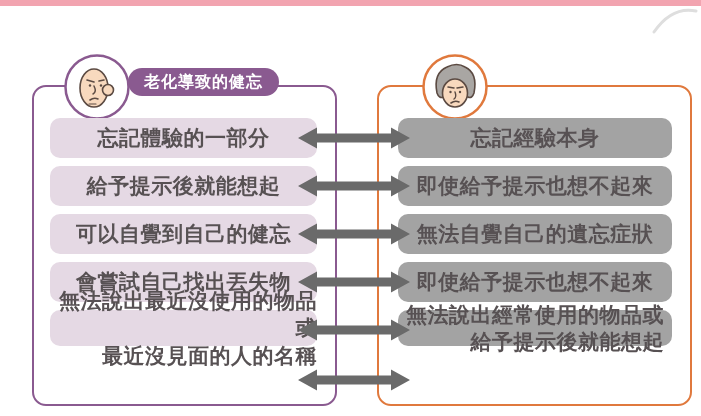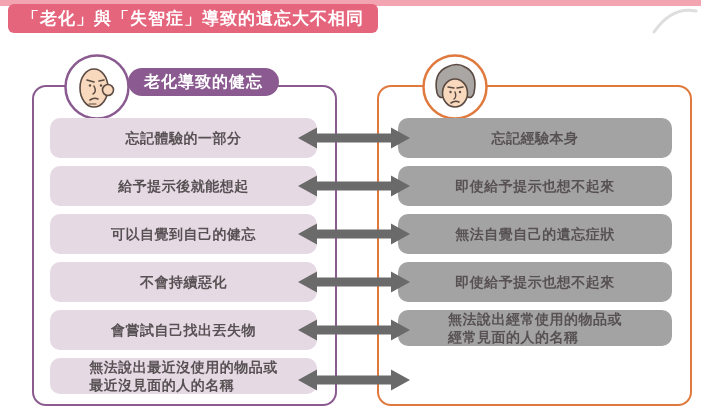--- a/index.html
+++ b/index.html
@@ -44,40 +44,39 @@
   .avatar-circle.right { left:421px; }
   .rows {
     position:absolute; top:118px;
     display:flex; flex-direction:column; gap:8px;
   }
   .rows.left  { left:50px;  width:267px; }
   .rows.right { left:398px; width:274px; }
   .row {
     height:40px; border-radius:10px;
     display:flex; align-items:center; justify-content:center;
-    text-align:left;
-    font-size:14px; font-weight:700; color:#575153;
+    text-align:right;
+    font-size:21px; font-weight:700; color:#575153;
     white-space:pre-line; line-height:1.3;
     letter-spacing:0.5px;
   }
   .row.tall { height:36px; }
   .rows.left  .row { background:#e5d9e4; }
   .rows.right .row { background:#a3a3a3; }
   .arrow {
     position:absolute; left:298px; width:112px; height:24px;
   }
 </style>
 </head>
 <body>
 
 <div class="canvas">
 
   <div class="top-strip"></div>
 
-  <div class="title-badge">「老化」與「失智症」導致的遺忘大不相同</div>
 
   <svg class="deco-arc" width="46" height="34" viewBox="0 0 46 34">
     <path d="M2,30 Q20,4 44,9" fill="none" stroke="#dedede" stroke-width="3" stroke-linecap="round"></path>
   </svg>
 
   <div class="panel left"></div>
 
   <div class="panel right"></div>
 
   <div class="pill left">老化導致的健忘</div>
@@ -104,33 +103,32 @@
     <circle cx="29.5" cy="39" r="1.2" fill="#5b4a42"></circle>
     <circle cx="39" cy="39" r="1.2" fill="#5b4a42"></circle>
     <path d="M34,39 q2,5 -1,7" stroke="#5b4a42" stroke-width="1.4" fill="none" stroke-linecap="round"></path>
     <path d="M30,50 q4,-3 8,-1" stroke="#5b4a42" stroke-width="1.6" fill="none" stroke-linecap="round"></path>
   </svg>
 
   <div class="rows left">
     <div class="row">忘記體驗的一部分</div>
     <div class="row">給予提示後就能想起</div>
     <div class="row">可以自覺到自己的健忘</div>
-    <div class="row">不會持續惡化</div>
     <div class="row">會嘗試自己找出丟失物</div>
     <div class="row tall">無法說出最近沒使用的物品或
 最近沒見面的人的名稱</div>
   </div>
 
   <div class="rows right">
     <div class="row">忘記經驗本身</div>
     <div class="row">即使給予提示也想不起來</div>
     <div class="row">無法自覺自己的遺忘症狀</div>
     <div class="row">即使給予提示也想不起來</div>
     <div class="row tall">無法說出經常使用的物品或
-經常見面的人的名稱</div>
+給予提示後就能想起</div>
   </div>
 
   <svg class="arrow" style="top:126px" viewBox="0 0 112 24">
       <polygon points="0,12 19,1.5 19,7.5 93,7.5 93,1.5 112,12 93,22.5 93,16.5 19,16.5 19,22.5" fill="#6a6a6a"></polygon>
     </svg>
   <svg class="arrow" style="top:174px" viewBox="0 0 112 24">
       <polygon points="0,12 19,1.5 19,7.5 93,7.5 93,1.5 112,12 93,22.5 93,16.5 19,16.5 19,22.5" fill="#6a6a6a"></polygon>
     </svg>
   <svg class="arrow" style="top:222px" viewBox="0 0 112 24">
       <polygon points="0,12 19,1.5 19,7.5 93,7.5 93,1.5 112,12 93,22.5 93,16.5 19,16.5 19,22.5" fill="#6a6a6a"></polygon>

